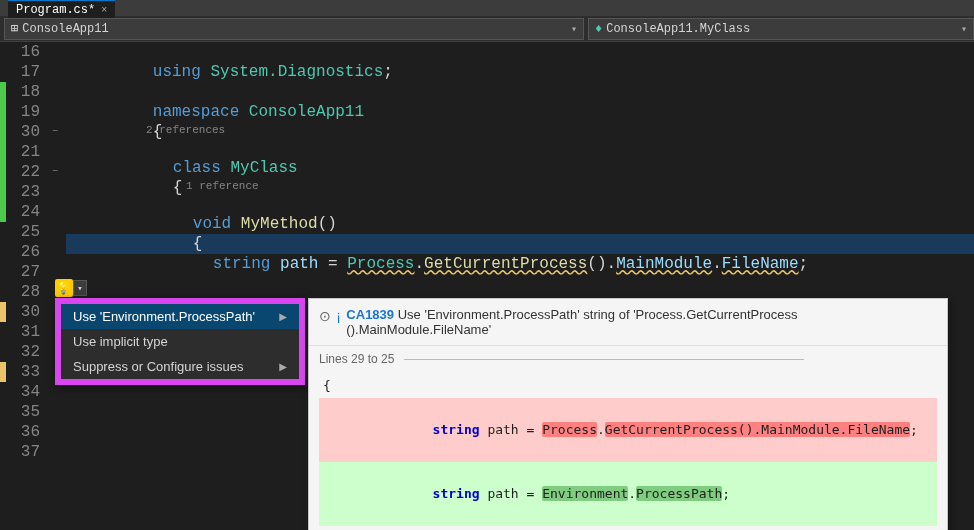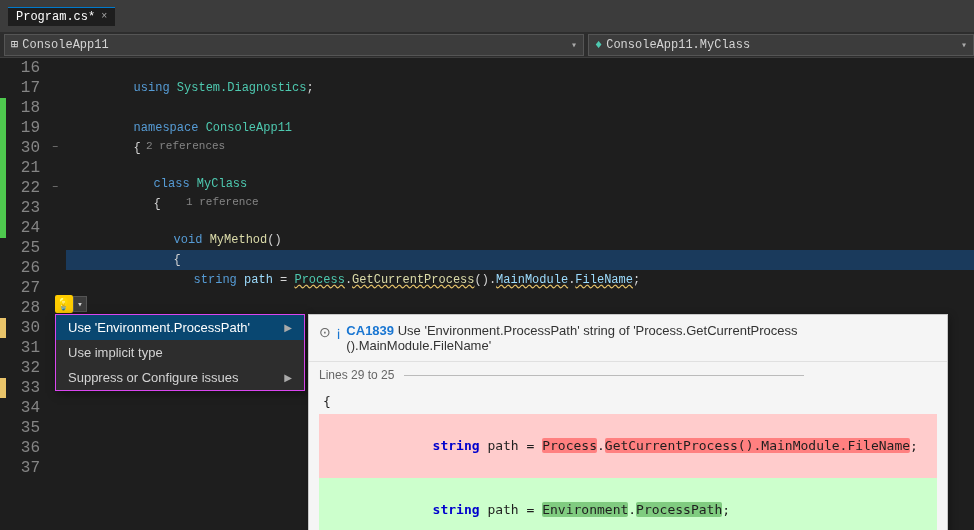--- a/index.html
+++ b/index.html
@@ -9,23 +9,23 @@
       background: #1e1e1e;
       color: #d4d4d4;
       width: 974px;
       height: 530px;
       overflow: hidden;
     }
 
     
     .title-bar {
       background: #3c3c3c;
-      height: 32px;
-      display: flex;
-      align-items: center;
+      height: 16px;
+      display: flex;
+      align-items: flex-start;
       padding: 0 8px;
       font-size: 12px;
       color: #cccccc;
     }
     .tab {
       display: flex;
       align-items: center;
       background: #1e1e1e;
       padding: 2px 8px;
       font-size: 12px;
@@ -113,21 +113,21 @@
     .code-content {
       flex: 1;
       padding-left: 4px;
       overflow: hidden;
     }
 
     .code-line {
       height: 20px;
       line-height: 20px;
       white-space: pre;
-      font-size: 12px;
+      font-size: 16px;
     }
 
     
     .kw { color: #569cd6; } 
     .kw-void { color: #569cd6; }
     .type { color: #4ec9b0; }
     .method { color: #dcdcaa; }
     .prop { color: #9cdcfe; }
     .class-name { color: #4ec9b0; }
     .ns { color: #4ec9b0; }
@@ -164,21 +164,21 @@
       cursor: pointer;
       z-index: 100;
     }
 
     
     .context-menu {
       position: absolute;
       left: 55px;
       top: 256px;
       background: #2d2d2d;
-      border: 1px solid #d946ef;
+      border: 6px solid #d946ef;
       z-index: 200;
       min-width: 250px;
       box-shadow: 2px 2px 8px rgba(0,0,0,0.5);
     }
     .menu-item {
       padding: 5px 12px;
       cursor: pointer;
       color: #d4d4d4;
       display: flex;
       align-items: center;

